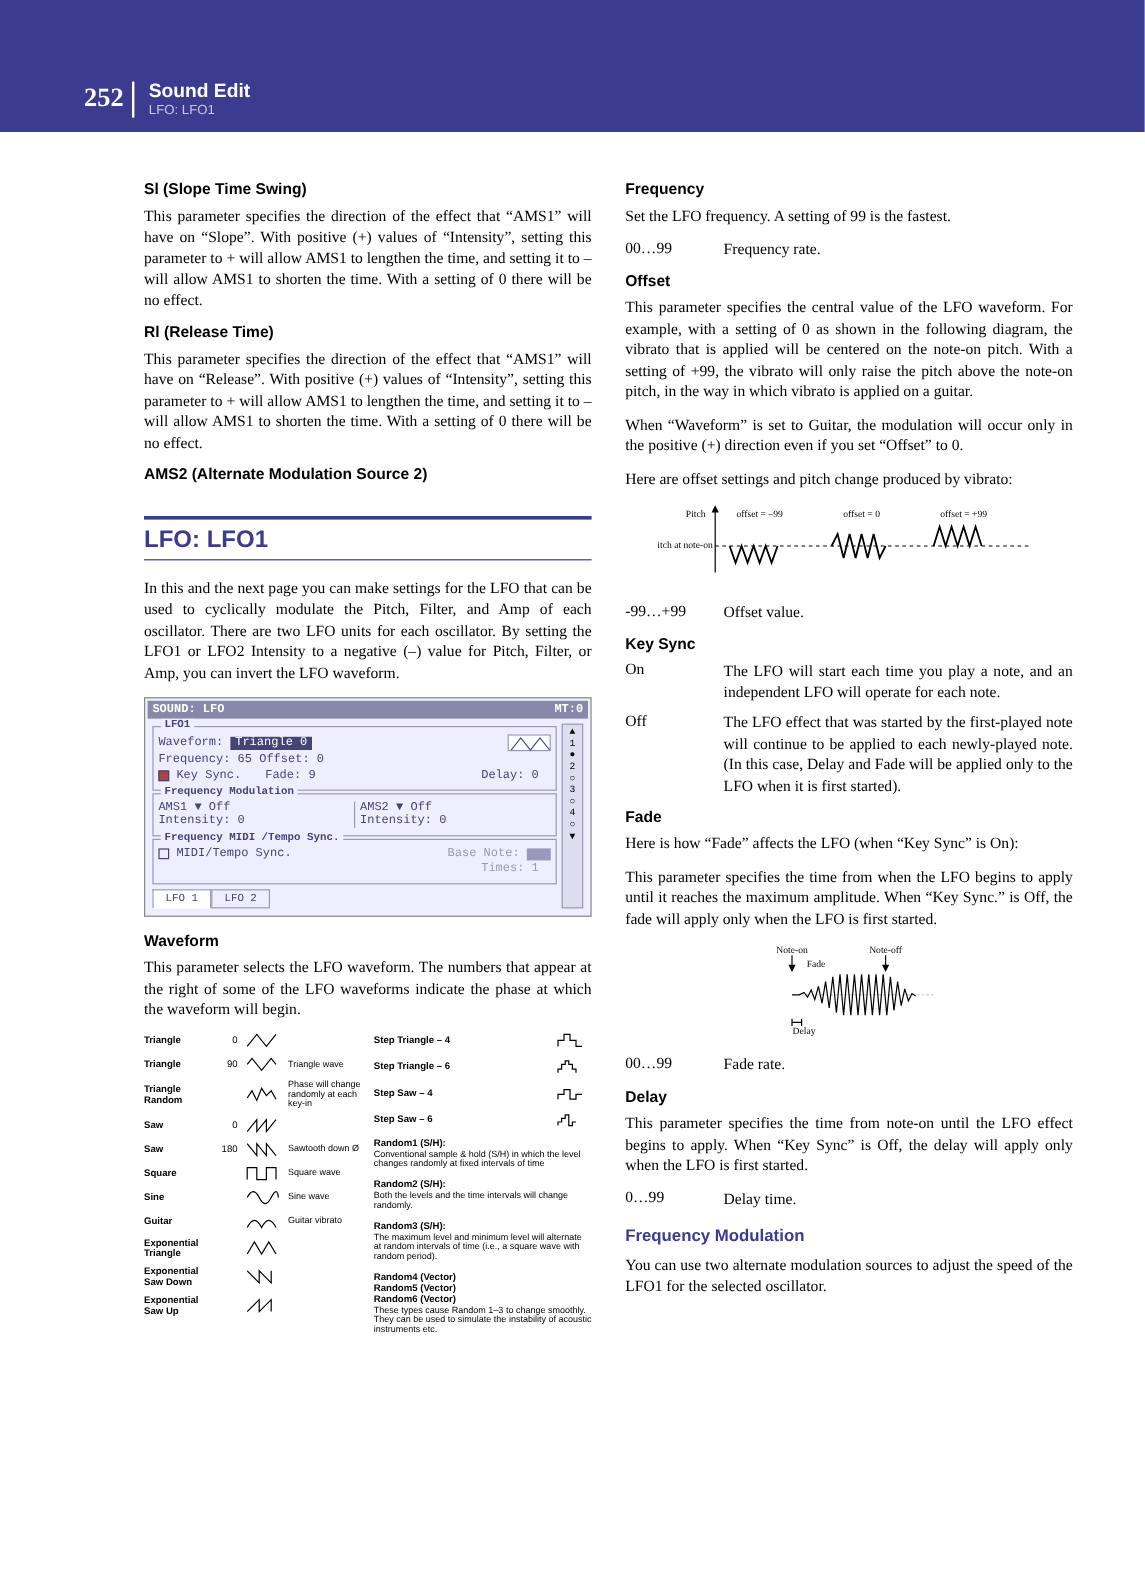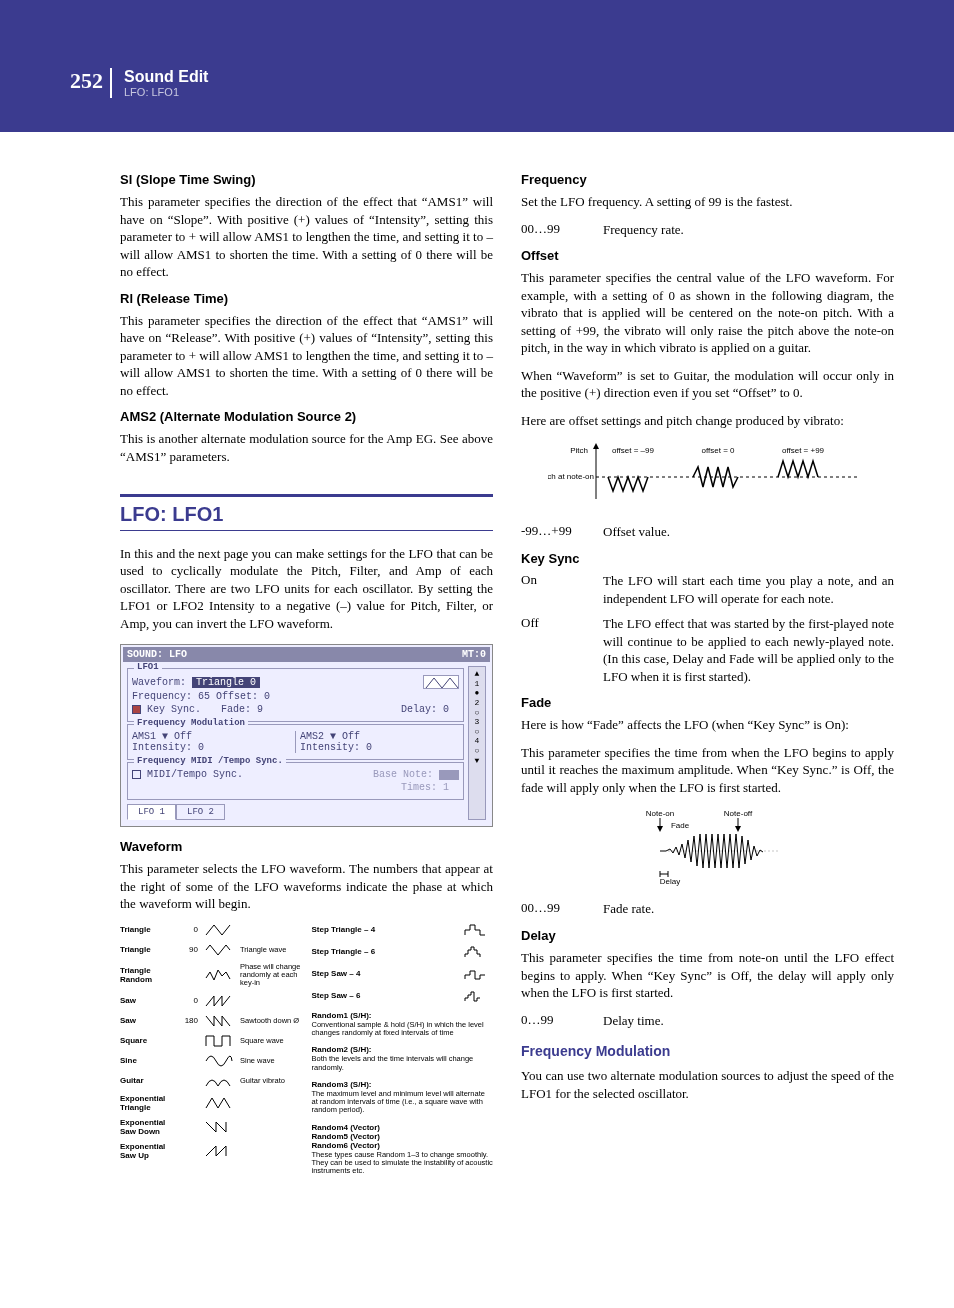--- a/index.html
+++ b/index.html
@@ -1,17 +1,17 @@
 <!DOCTYPE html>
 <html><head>
 <meta charset="utf-8">
 <style>
   * { margin: 0; padding: 0; box-sizing: border-box; }
   body { font-family: "Minion Pro", Georgia, serif; font-size: 13px; color: #000; background: #fff; width: 954px; }
-  .header { background: #3b3b8f; color: #fff; padding: 16px 24px 16px 24px; height: 132px; position: relative; }
+  .header { background: #3b3b8f; color: #fff; padding: 16px 24px 16px 24px; height: 110px; position: relative; }
   .header-line { border-left: 2px solid #fff; padding-left: 12px; position: absolute; left: 110px; top: 68px; }
   .pagenum { font-weight: bold; font-size: 22px; position: absolute; left: 70px; top: 68px; }
   .header-title { font-family: "Myriad Pro", Arial, sans-serif; font-weight: bold; font-size: 16px; }
   .header-sub { font-family: "Myriad Pro", Arial, sans-serif; font-size: 11px; color: #c8c8e0; }
   .page { display: flex; gap: 28px; padding: 30px 60px 40px 120px; }
   .col { flex: 1; min-width: 0; }
   h3.param { font-family: "Myriad Pro", Arial, sans-serif; font-weight: bold; font-size: 13px; margin: 10px 0 6px; }
   p { text-align: justify; margin-bottom: 10px; line-height: 1.35; }
   .sect-head { font-family: "Myriad Pro", Arial, sans-serif; font-weight: bold; font-size: 20px; color: #3b3b8f; border-top: 3px solid #3b3b8f; border-bottom: 1px solid #3b3b8f; padding: 6px 0 4px; margin: 28px 0 14px; }
   .sub-head { font-family: "Myriad Pro", Arial, sans-serif; font-weight: bold; font-size: 14px; color: #3b3b8f; margin: 14px 0 8px; }
@@ -21,21 +21,21 @@
   .screenshot { border: 1px solid #888; background: #eef; margin: 12px 0; font-family: "Courier New", monospace; font-size: 10px; padding: 2px; }
   .scr-title { background: #88a; color: #fff; padding: 2px 4px; font-weight: bold; display: flex; justify-content: space-between; gap: 20px; }
   .scr-body { padding: 4px; background: #eef; }
   .scr-panel { border: 1px solid #99b; padding: 4px; margin: 2px 0; position: relative; }
   .scr-panel-title { position: absolute; top: -7px; left: 6px; background: #eef; padding: 0 3px; font-weight: bold; color: #447; font-size: 9px; }
   .scr-row { display: flex; gap: 6px; align-items: center; margin: 2px 0; color: #447; }
   .scr-sidebar { float: right; width: 18px; background: #dde; border: 1px solid #99b; margin-left: 4px; text-align: center; font-size: 8px; line-height: 1.2; padding: 2px 0; }
   .scr-tabs { display: flex; gap: 0; margin-top: 4px; }
   .scr-tab { border: 1px solid #99b; padding: 2px 10px; font-size: 9px; background: #eef; color: #447; }
   .scr-tab.active { background: #fff; border-bottom: 1px solid #fff; }
-  .diagram { font-family: Liberation Sans, sans-serif; font-size: 8px; margin: 10px 0 14px; }
+  .diagram { font-family: Liberation Serif, serif; font-size: 8px; margin: 10px 0 14px; }
   svg { display: block; margin: 0 auto; }
   .wavetable { display: flex; gap: 10px; font-family: Arial, sans-serif; font-size: 8px; margin-top: 8px; }
   .wt-col { flex: 1; }
   .wt-row { display: flex; align-items: center; gap: 6px; margin-bottom: 6px; }
   .wt-name { width: 58px; font-weight: bold; }
   .wt-num { width: 14px; text-align: right; }
   .wt-wave { width: 30px; height: 14px; }
   .wt-desc { flex: 1; font-size: 7.5px; line-height: 1.1; }
   .wt-row2 { margin-bottom: 8px; }
   .wt-row2 .label { font-weight: bold; margin-bottom: 1px; display: flex; align-items: center; gap: 6px; }
@@ -55,21 +55,20 @@
 <div class="page">
 
   <div class="col">
     <h3 class="param">Sl (Slope Time Swing)</h3>
     <p>This parameter specifies the direction of the effect that “AMS1” will have on “Slope”. With positive (+) values of “Intensity”, setting this parameter to + will allow AMS1 to lengthen the time, and setting it to – will allow AMS1 to shorten the time. With a setting of 0 there will be no effect.</p>
 
     <h3 class="param">Rl (Release Time)</h3>
     <p>This parameter specifies the direction of the effect that “AMS1” will have on “Release”. With positive (+) values of “Intensity”, setting this parameter to + will allow AMS1 to lengthen the time, and setting it to – will allow AMS1 to shorten the time. With a setting of 0 there will be no effect.</p>
 
     <h3 class="param">AMS2 (Alternate Modulation Source 2)</h3>
-    <p>This is another alternate modulation source for the Amp EG. See above “AMS1” parameters.</p>
 
     <div class="sect-head">LFO: LFO1</div>
     <p>In this and the next page you can make settings for the LFO that can be used to cyclically modulate the Pitch, Filter, and Amp of each oscillator. There are two LFO units for each oscillator. By setting the LFO1 or LFO2 Intensity to a negative (–) value for Pitch, Filter, or Amp, you can invert the LFO waveform.</p>
 
     <div class="screenshot">
       <div class="scr-title">
         <span>SOUND: LFO</span>
         <span>MT:0</span>
       </div>
       <div class="scr-body" style="display:flex;">

